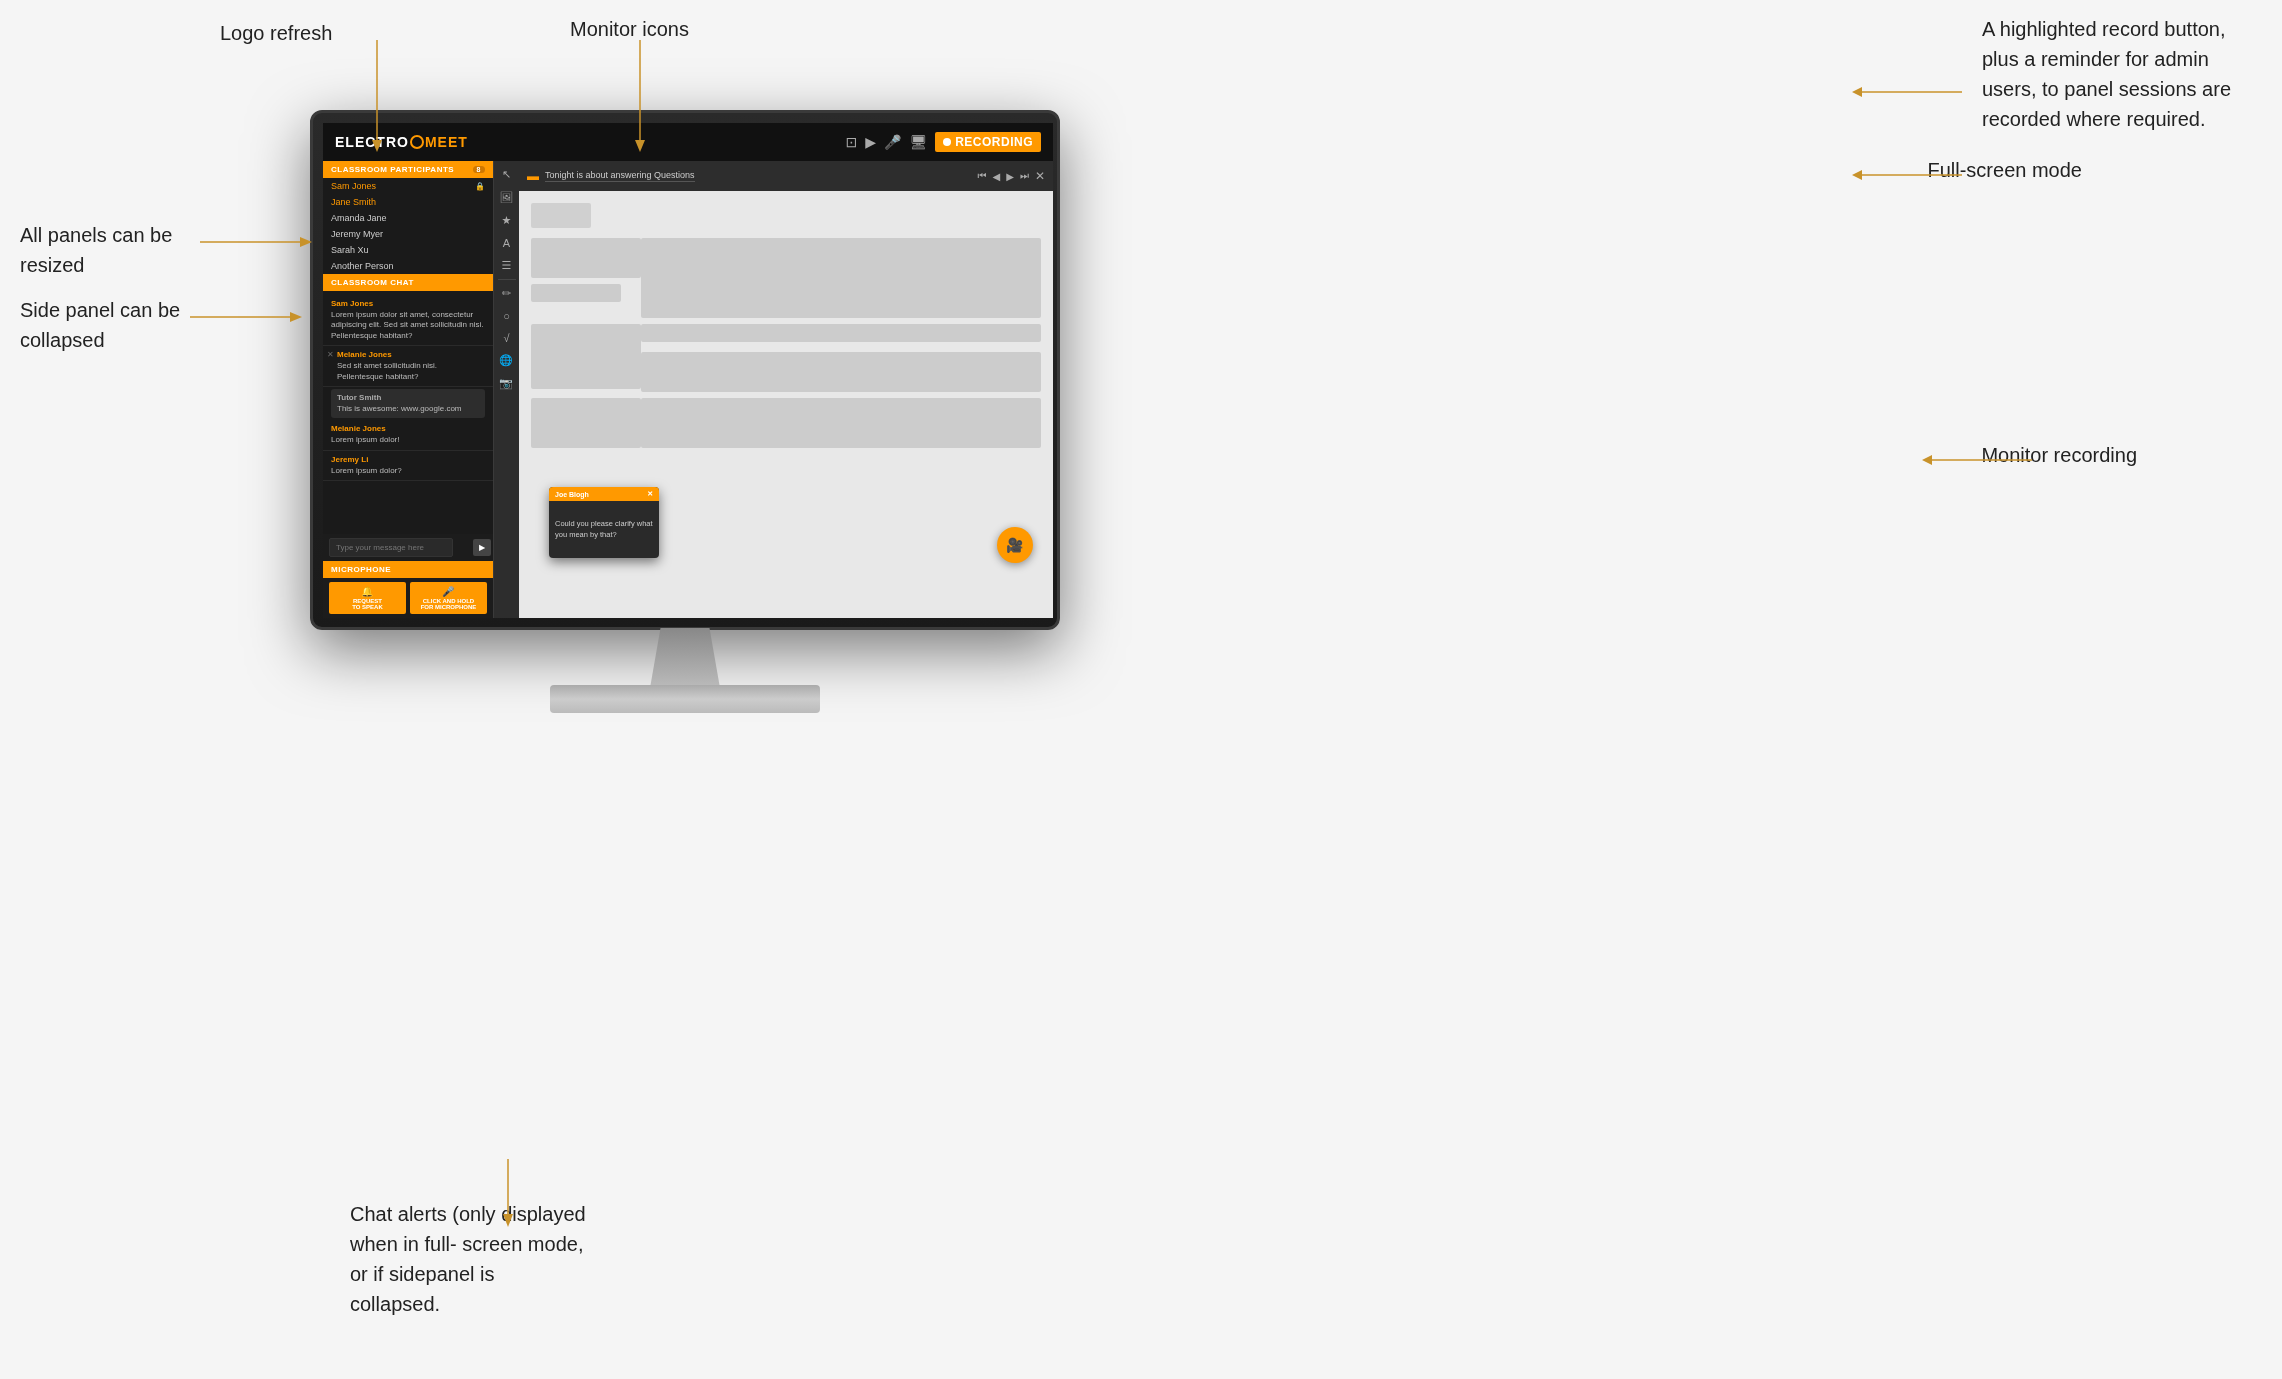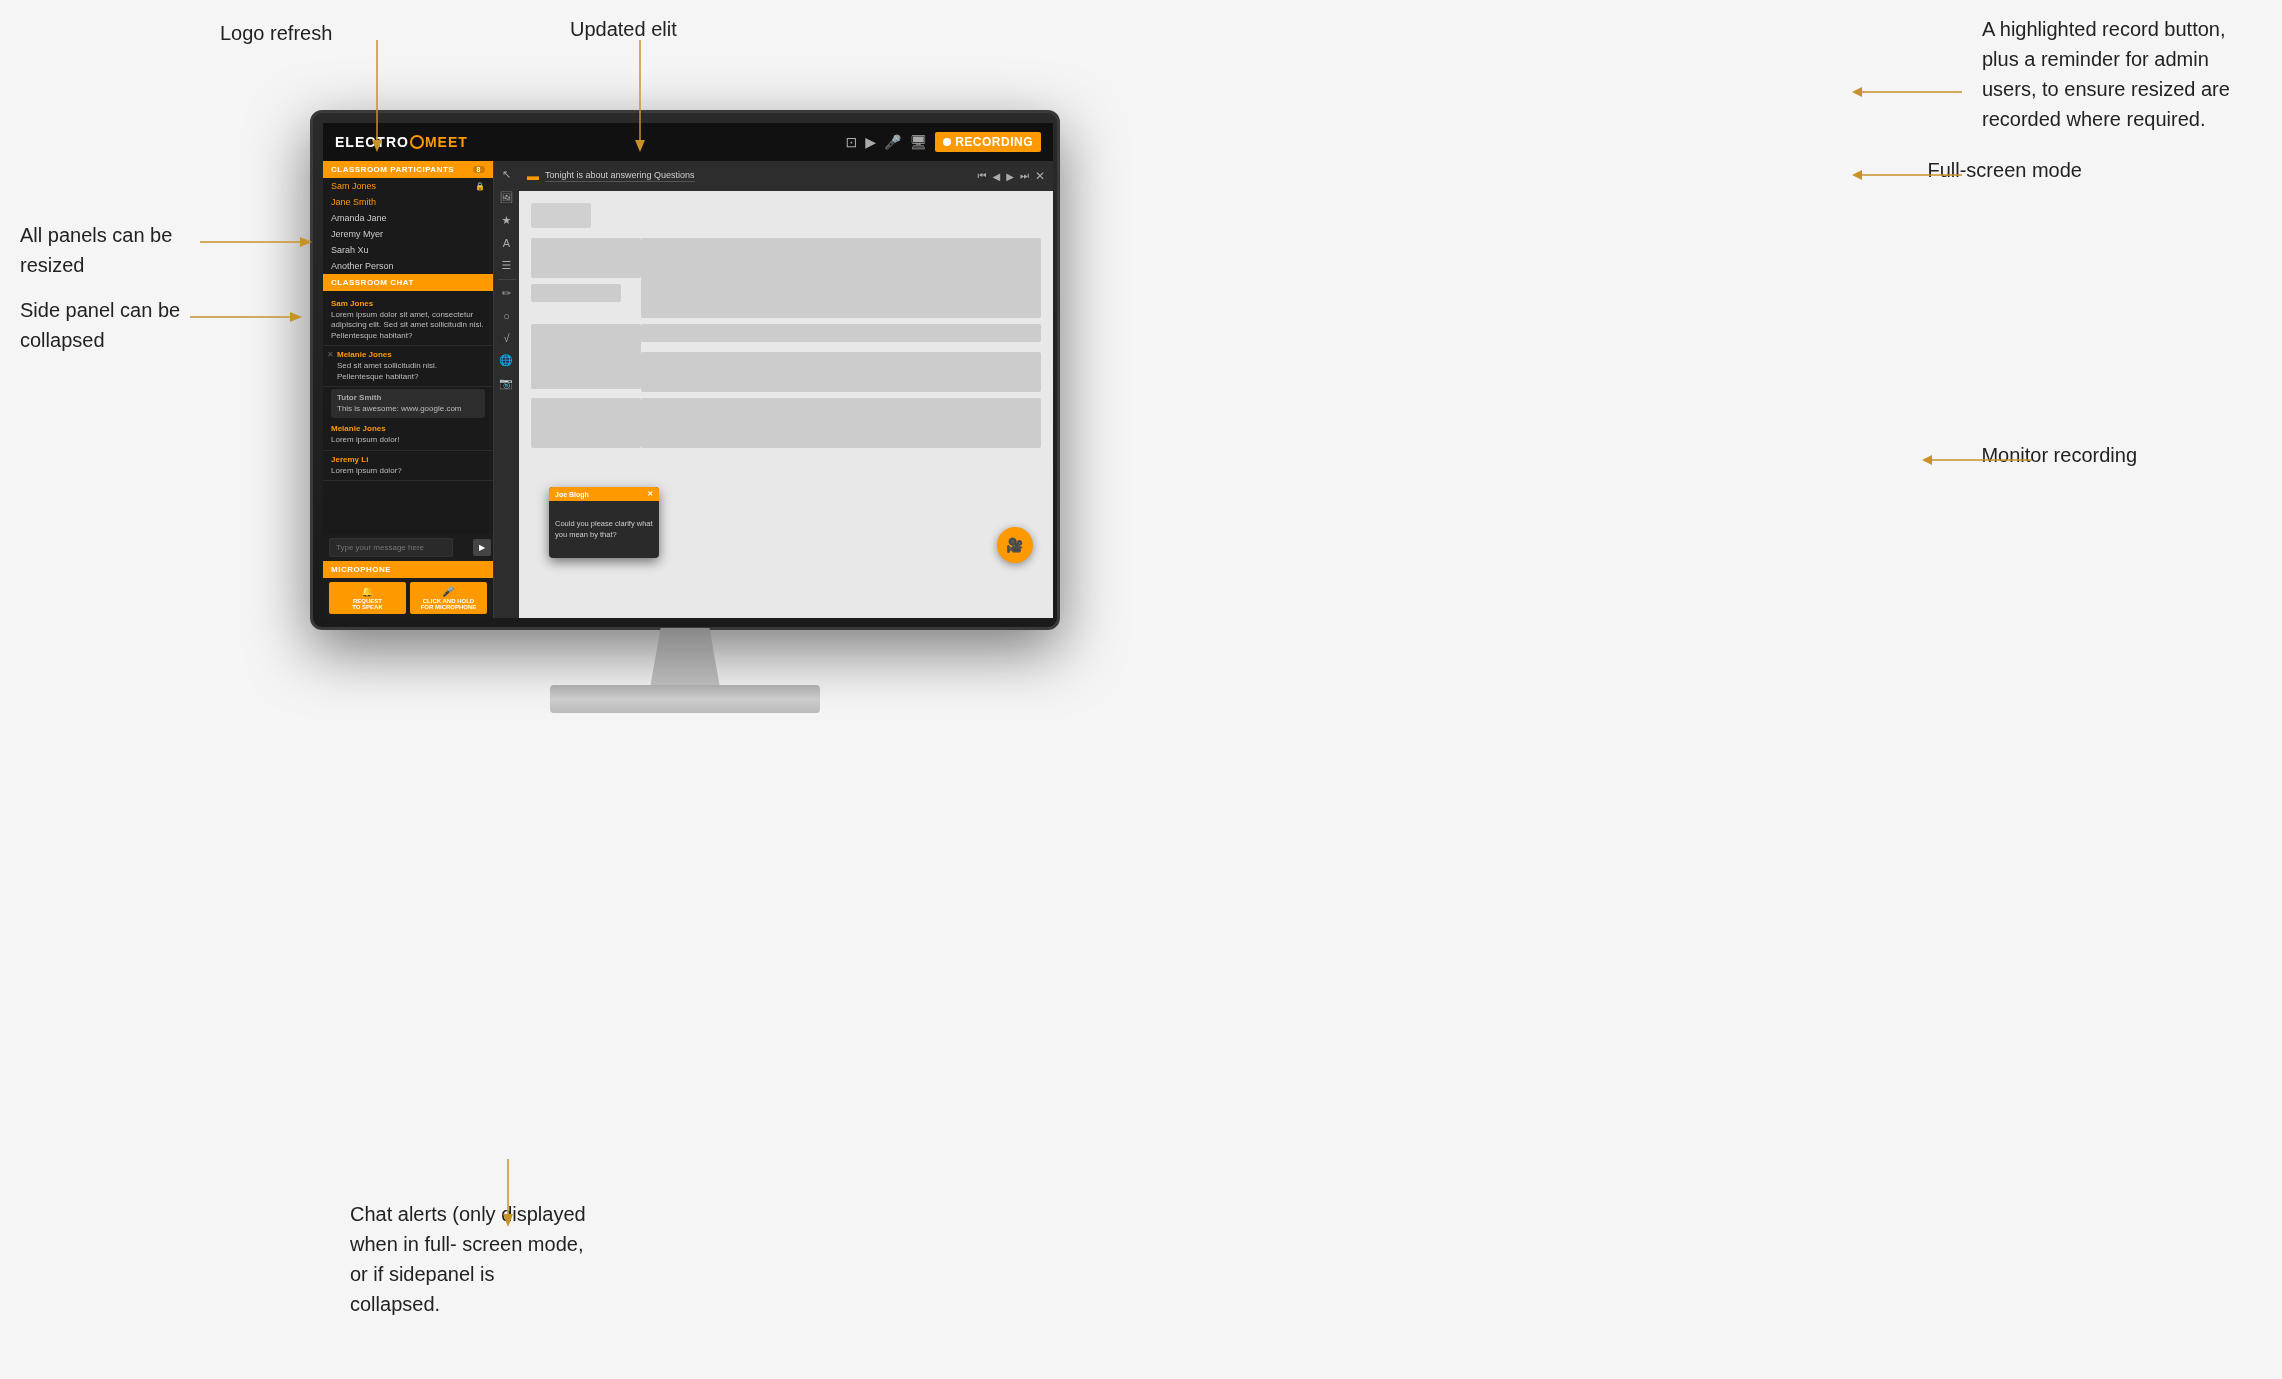--- a/index.html
+++ b/index.html
@@ -672,21 +672,21 @@
   <div class="monitor-base"></div>
 </div>
 
 <div class="ann-label" style="top:18px;left:220px;">Logo refresh</div>
 
 <svg style="position:absolute;top:40px;left:377px;width:30px;height:115px;overflow:visible;">
   <line x1="0" y1="0" x2="0" y2="105" stroke="#c8922a" stroke-width="1.5"></line>
   <polygon points="-5,100 5,100 0,112" fill="#c8922a"></polygon>
 </svg>
 
-<div class="ann-label" style="top:14px;left:570px;">Updated elit</div>
+<div class="ann-label" style="top:14px;left:570px;">Monitor icons</div>
 <svg style="position:absolute;top:40px;left:640px;width:30px;height:115px;overflow:visible;">
   <line x1="0" y1="0" x2="0" y2="105" stroke="#c8922a" stroke-width="1.5"></line>
   <polygon points="-5,100 5,100 0,112" fill="#c8922a"></polygon>
 </svg>
 
 <div class="ann-label" style="top:220px;left:20px;">All panels can be
 resized</div>
 <svg style="position:absolute;top:232px;left:200px;width:120px;height:20px;overflow:visible;">
   <line x1="0" y1="10" x2="105" y2="10" stroke="#c8922a" stroke-width="1.5"></line>
   <polygon points="100,5 112,10 100,15" fill="#c8922a"></polygon>
@@ -700,21 +700,21 @@
 </svg>
 
 <div class="ann-label" style="top:155px;right:200px;">Full-screen mode</div>
 <svg style="position:absolute;top:165px;right:310px;width:120px;height:20px;overflow:visible;">
   <line x1="110" y1="10" x2="5" y2="10" stroke="#c8922a" stroke-width="1.5"></line>
   <polygon points="10,5 0,10 10,15" fill="#c8922a"></polygon>
 </svg>
 
 <div class="ann-label" style="top:14px;right:20px;max-width:280px;">A highlighted record button,
 plus a reminder for admin
-users, to ensure resized are
+users, to panel sessions are
 recorded where required.</div>
 <svg style="position:absolute;top:82px;right:310px;width:120px;height:20px;overflow:visible;">
   <line x1="110" y1="10" x2="5" y2="10" stroke="#c8922a" stroke-width="1.5"></line>
   <polygon points="10,5 0,10 10,15" fill="#c8922a"></polygon>
 </svg>
 
 <div class="ann-label" style="top:440px;right:145px;">Monitor
 recording</div>
 <svg style="position:absolute;top:450px;right:240px;width:120px;height:20px;overflow:visible;">
   <line x1="110" y1="10" x2="5" y2="10" stroke="#c8922a" stroke-width="1.5"></line>

